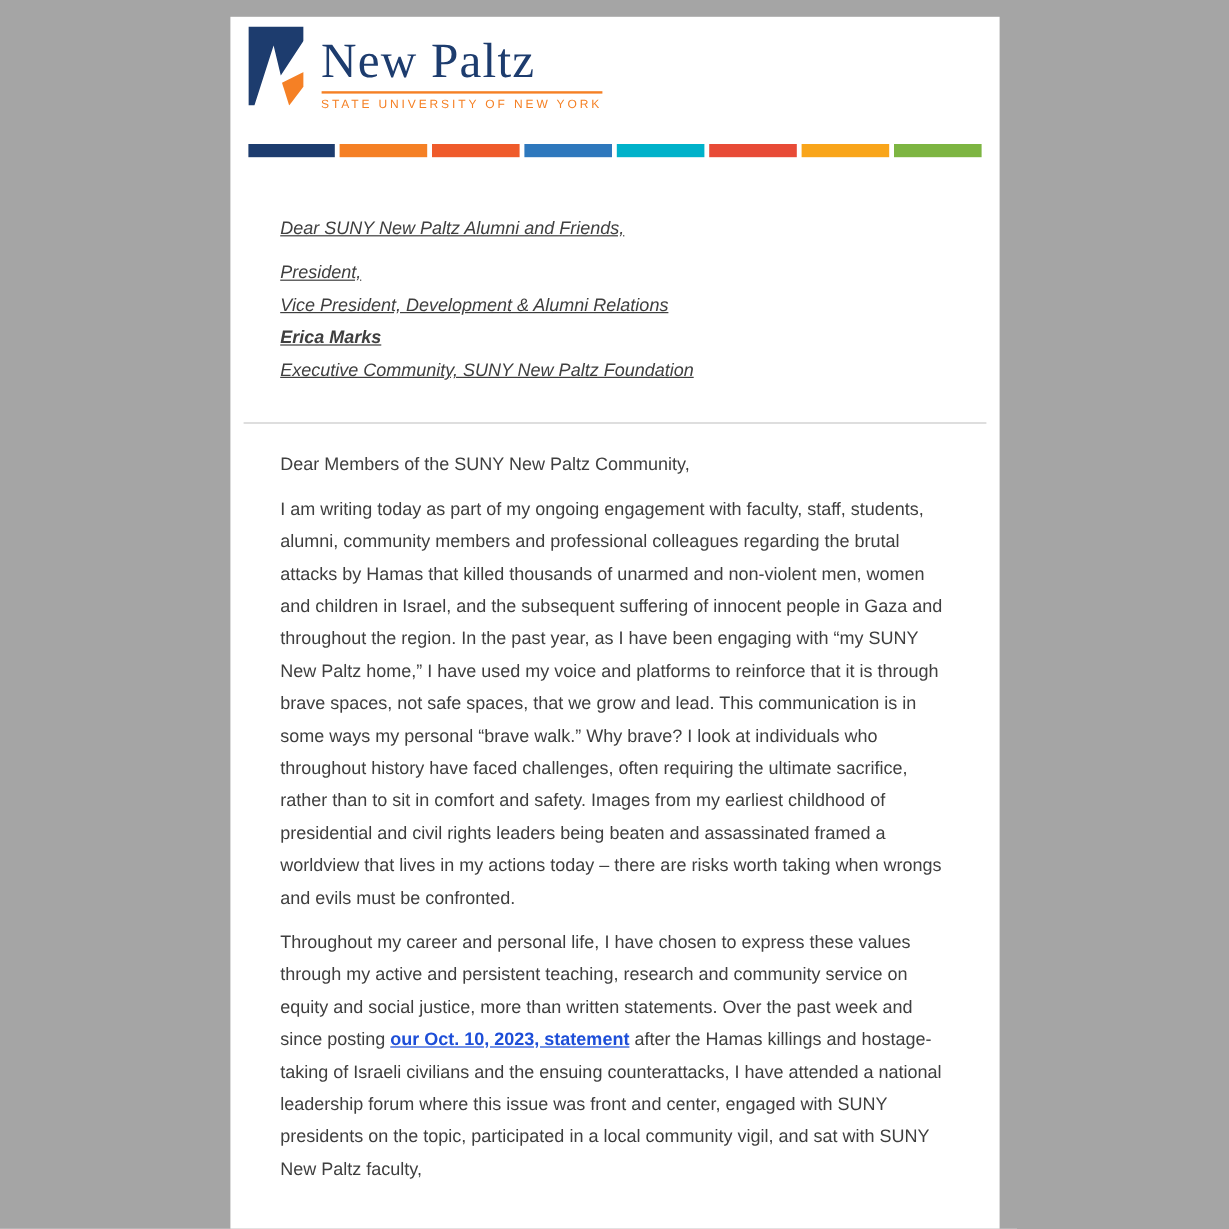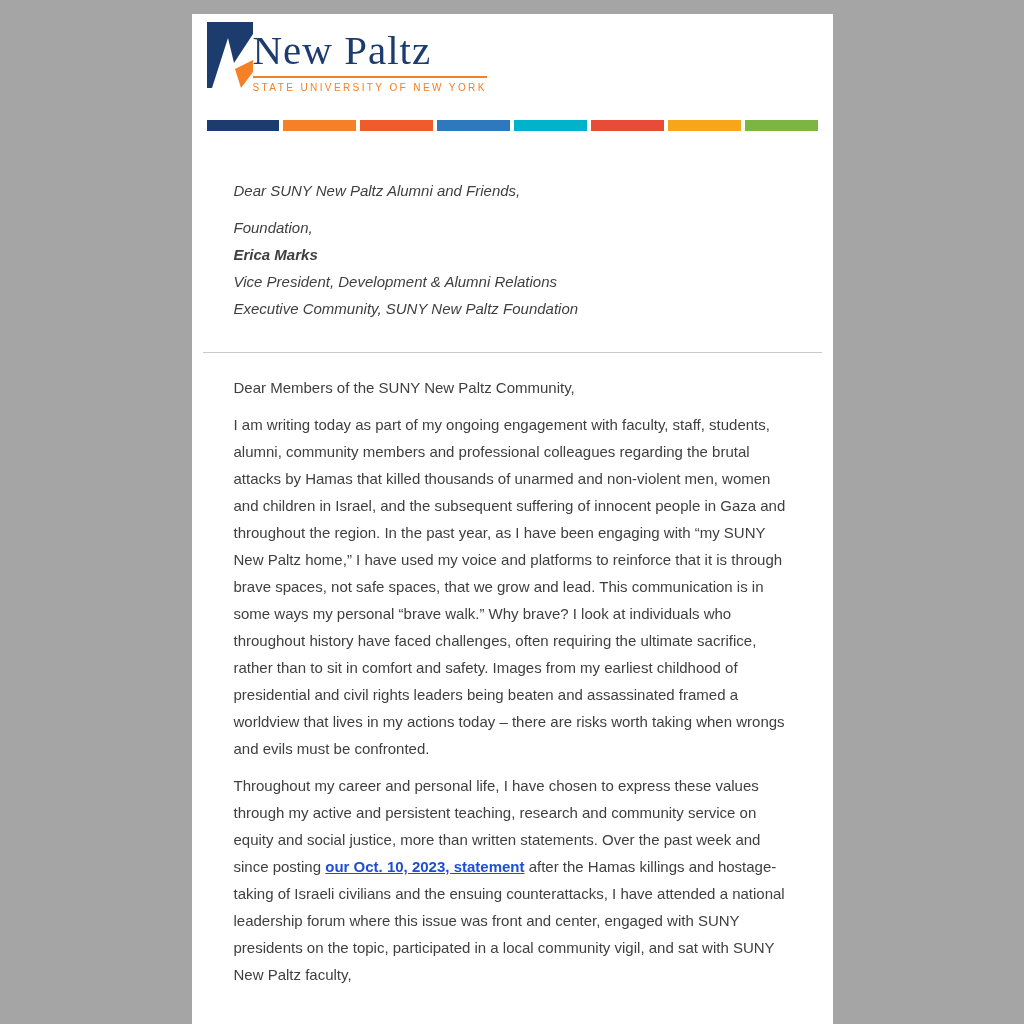--- a/index.html
+++ b/index.html
@@ -14,21 +14,21 @@
   .email-card {
     width: 641px;
     min-height: 1010px;
     margin: 14px auto 0;
     background: #ffffff;
     padding: 8px 15px 0;
   }
   
   .logo-row { display: flex; align-items: flex-start; }
   .logo-icon { flex: 0 0 auto; display: block; }
-  .logo-col { padding-top: 8px; }
+  .logo-col { margin-left: 15px; padding-top: 8px; }
   .wordmark {
     font-family: "Liberation Serif", "DejaVu Serif", serif;
     font-size: 41px;
     line-height: 1.0;
     color: #1d3c6e;
     letter-spacing: 1px;
     white-space: nowrap;
   }
   .logo-rule { height: 2px; background: #f58025; margin: 5px 0 4px; }
   .tagline {
@@ -42,21 +42,21 @@
   .stripe { display: flex; gap: 4px; height: 11px; margin-top: 27px; }
   .stripe-seg { flex: 1 1 0; }
   
   .content {
     padding: 46px 27px 0;
     font-size: 15px;
     line-height: 27px;
     color: #3f3f3f;
   }
   .content p { margin: 0 0 10px; }
-  .italic { font-style: italic; }
+  .italic { font-style: italic; text-decoration: underline; }
   .sig-name { font-weight: bold; }
   .line { display: block; }
   .divider {
     border: 0;
     border-top: 1px solid #c9c9c9;
     margin: 30px -31px 21px;
   }
   .statement-link {
     color: #1d4ed8;
     font-weight: bold;
@@ -92,23 +92,23 @@
         <div class="stripe-seg" style="background: rgb(125, 181, 66);"></div>
       </div>
   </header>
 
   <div class="content">
 
     <p class="italic">Dear SUNY New Paltz Alumni and Friends,</p>
 
 
     <p class="italic">
-      <span class="line">Foundation,</span>
+      <span class="line">President,</span>
+      <span class="line">Vice President, Development &amp; Alumni Relations</span>
       <span class="line sig-name">Erica Marks</span>
-      <span class="line">Vice President, Development &amp; Alumni Relations</span>
       <span class="line">Executive Community, SUNY New Paltz Foundation</span>
     </p>
 
     <hr class="divider">
 
     <p>Dear Members of the SUNY New Paltz Community,</p>
 
     <p>I am writing today as part of my ongoing engagement with faculty, staff, students, alumni, community members and professional colleagues regarding the brutal attacks by Hamas that killed thousands of unarmed and non-violent men, women and children in Israel, and the subsequent suffering of innocent people in Gaza and throughout the region. In the past year, as I have been engaging with “my SUNY New Paltz home,” I have used my voice and platforms to reinforce that it is through brave spaces, not safe spaces, that we grow and lead. This communication is in some ways my personal “brave walk.” Why brave? I look at individuals who throughout history have faced challenges, often requiring the ultimate sacrifice, rather than to sit in comfort and safety. Images from my earliest childhood of presidential and civil rights leaders being beaten and assassinated framed a worldview that lives in my actions today – there are risks worth taking when wrongs and evils must be confronted.</p>
 
     <p><span>Throughout my career and personal life, I have chosen to express these values through my active and persistent teaching, research and community service on equity and social justice, more than written statements. Over the past week and since posting </span><a class="statement-link">our Oct. 10, 2023, statement</a><span> after the Hamas killings and hostage-taking of Israeli civilians and the ensuing counterattacks, I have attended a national leadership forum where this issue was front and center, engaged with SUNY presidents on the topic, participated in a local community vigil, and sat with SUNY New Paltz faculty,</span></p>

